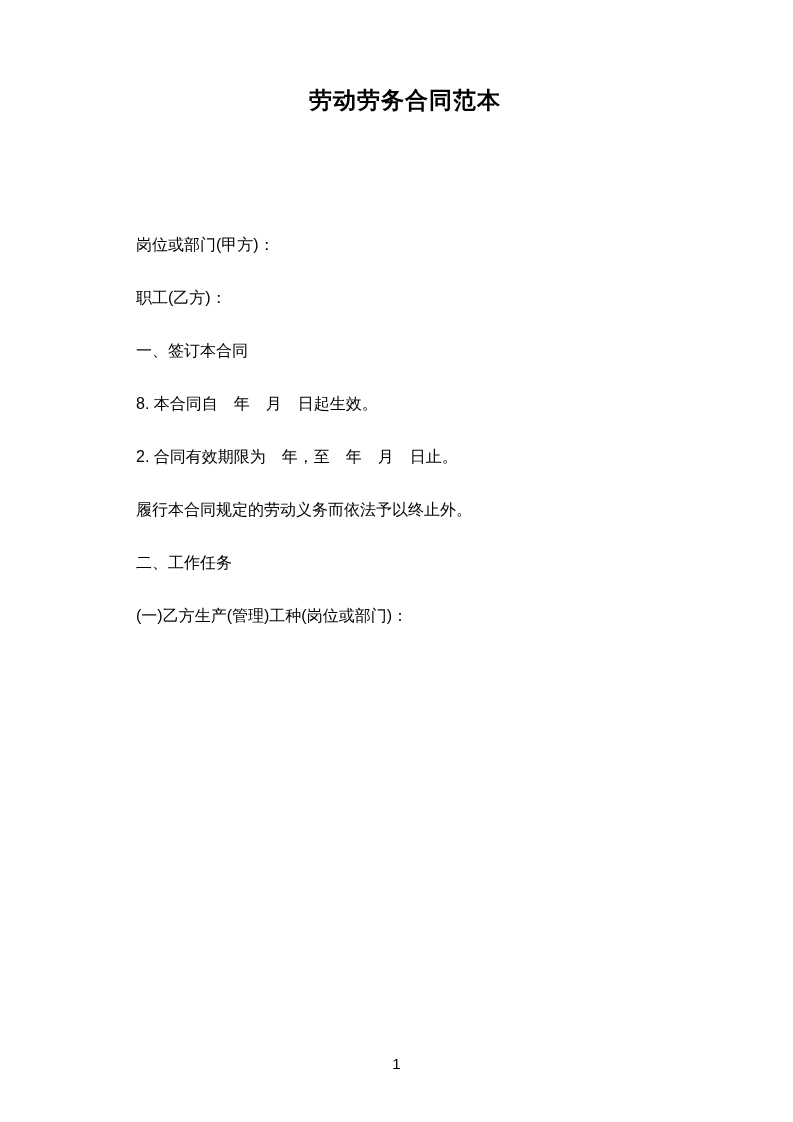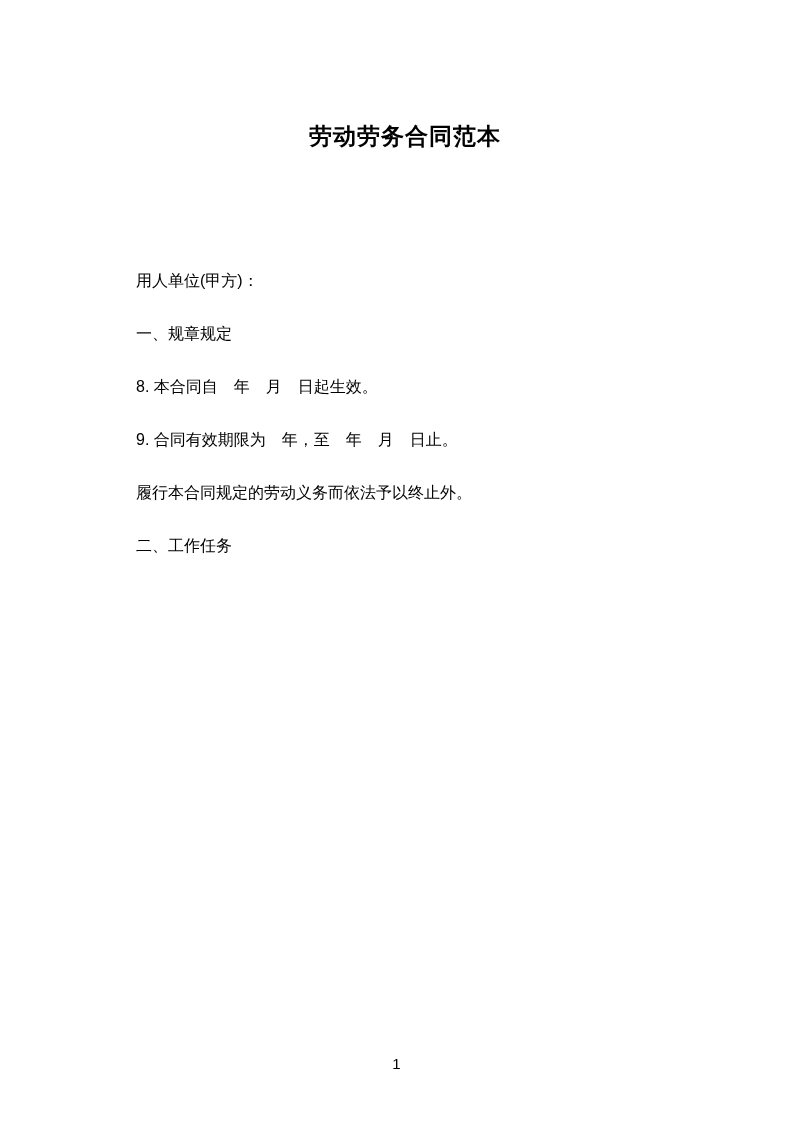--- a/index.html
+++ b/index.html
@@ -12,21 +12,21 @@
     width: 793px;
     height: 1122px;
     margin: 0 auto;
     background: #ffffff;
     color: #000000;
     font-family: "Liberation Sans", "DejaVu Sans", sans-serif;
     font-size: 16px;
     overflow: hidden;
   }
   .content {
-    padding: 120px 87px 0 104px;
+    padding: 84px 87px 0 104px;
   }
   .doc-title {
     margin: 0 0 114px 0;
     font-size: 23px;
     font-weight: bold;
     line-height: 33px;
     text-align: center;
     letter-spacing: 1px;
   }
   .para {
@@ -53,34 +53,36 @@
   }
 </style>
 </head>
 <body>
 
 <div class="page">
   <div class="content">
 
     <h1 class="doc-title">劳动劳务合同范本</h1>
 
-    <p class="para indent">用人单位(甲方)：</p>
+    <p class="para indent">岗位或部门(甲方)：</p>
+
+    <p class="para indent">职工(乙方)：</p>
 
 
 
-
-    <p class="para indent">一、规章规定</p>
+    <p class="para indent">一、签订本合同</p>
 
     <p class="para indent">8. 本合同自　年　月　日起生效。</p>
 
-    <p class="para indent">9. 合同有效期限为　年，至　年　月　日止。</p>
+    <p class="para indent">2. 合同有效期限为　年，至　年　月　日止。</p>
 
 
     <p class="para indent">履行本合同规定的劳动义务而依法予以终止外。</p>
 
 
     <p class="para indent">二、工作任务</p>
 
+    <p class="para indent">(一)乙方生产(管理)工种(岗位或部门)：</p>
 
   </div>
 
   <div class="page-num">1</div>
 </div>
 
 </body></html>

